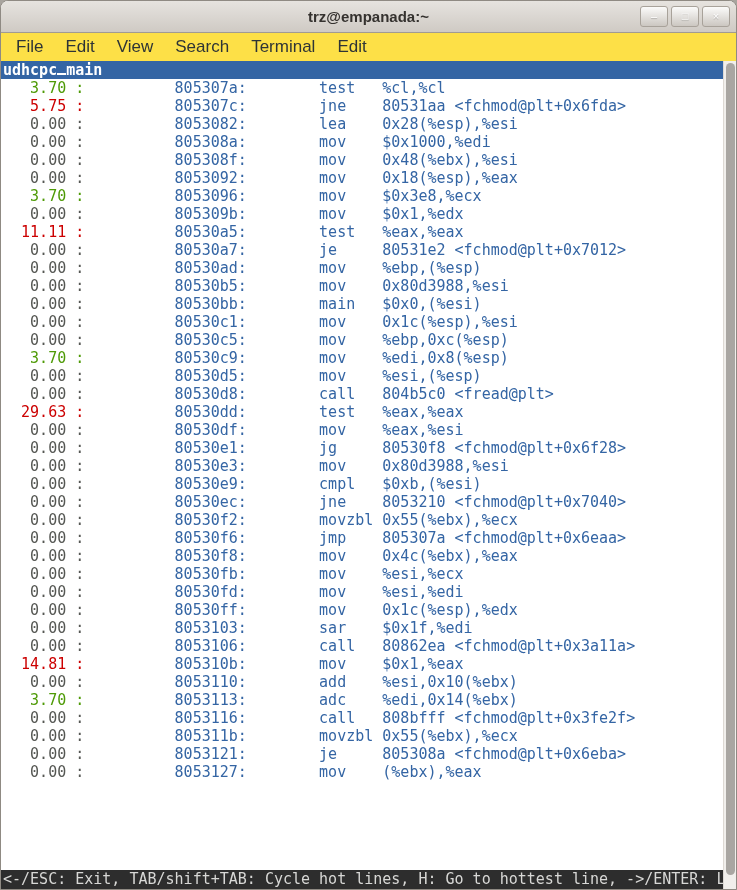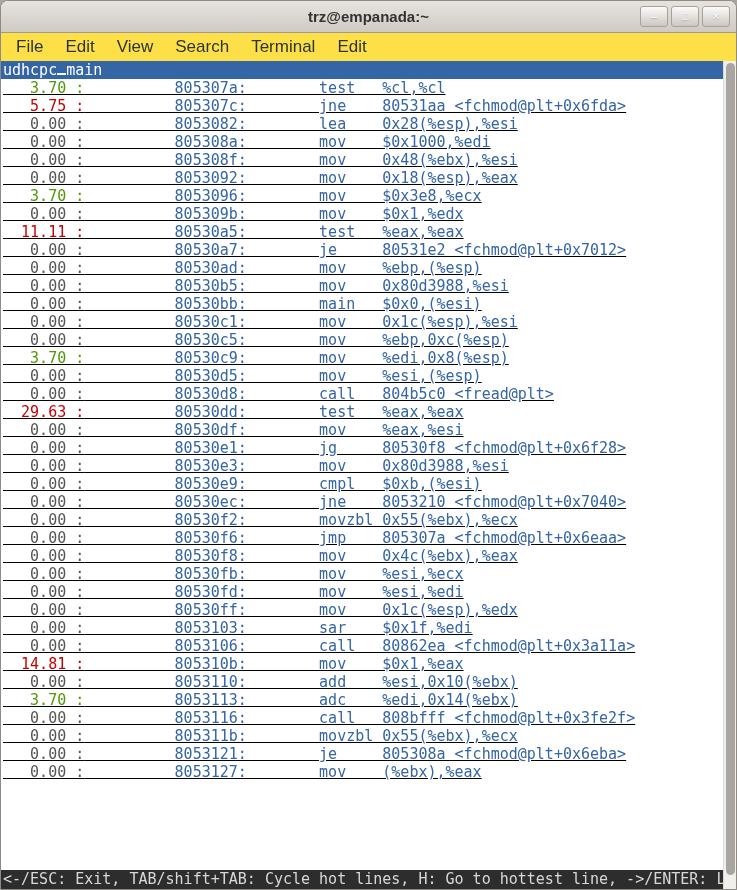--- a/index.html
+++ b/index.html
@@ -29,26 +29,26 @@
   .menubar {
     height:28px; flex:0 0 28px; background:#fde047; display:flex; align-items:center;
     padding-left:4px; color:#2e3436; font-size:17px;
   }
   .menu-item { padding:4px 11px; }
   
   .terminal { flex:1 1 auto; display:flex; background:#ffffff; position:relative; }
   .term-main { width:722px; flex:0 0 722px; display:flex; flex-direction:column;
     font-family:"DejaVu Sans Mono", monospace; font-size:15px; }
   .symbol-header {
-    height:18px; flex:0 0 18px; background:#3465a4; color:#ffffff; font-weight:normal;
+    height:18px; flex:0 0 18px; background:#3465a4; color:#ffffff; font-weight:bold;
     white-space:pre; line-height:18px; padding-left:2px;
   }
   .cursor-space { display:inline-block; width:9px; border-bottom:2px solid #ffffff; }
   .listing { flex:1 1 auto; overflow:hidden; padding-left:2px; }
-  .row { height:18px; line-height:18px; white-space:pre;text-decoration:underline; }
+  .row { height:18px; line-height:18px; white-space:pre; }
   .pct { }
   .c-green { color:#4e9a06; }
   .c-red   { color:#cc0000; }
   .c-gray  { color:#555753; }
   .asm { color:#3465a4; }
   .statusbar {
     height:19px; flex:0 0 19px; background:#2d2d2d; color:#d8d8d6;
     white-space:pre; line-height:19px; padding-left:2px; font-size:15px;
   }
   

